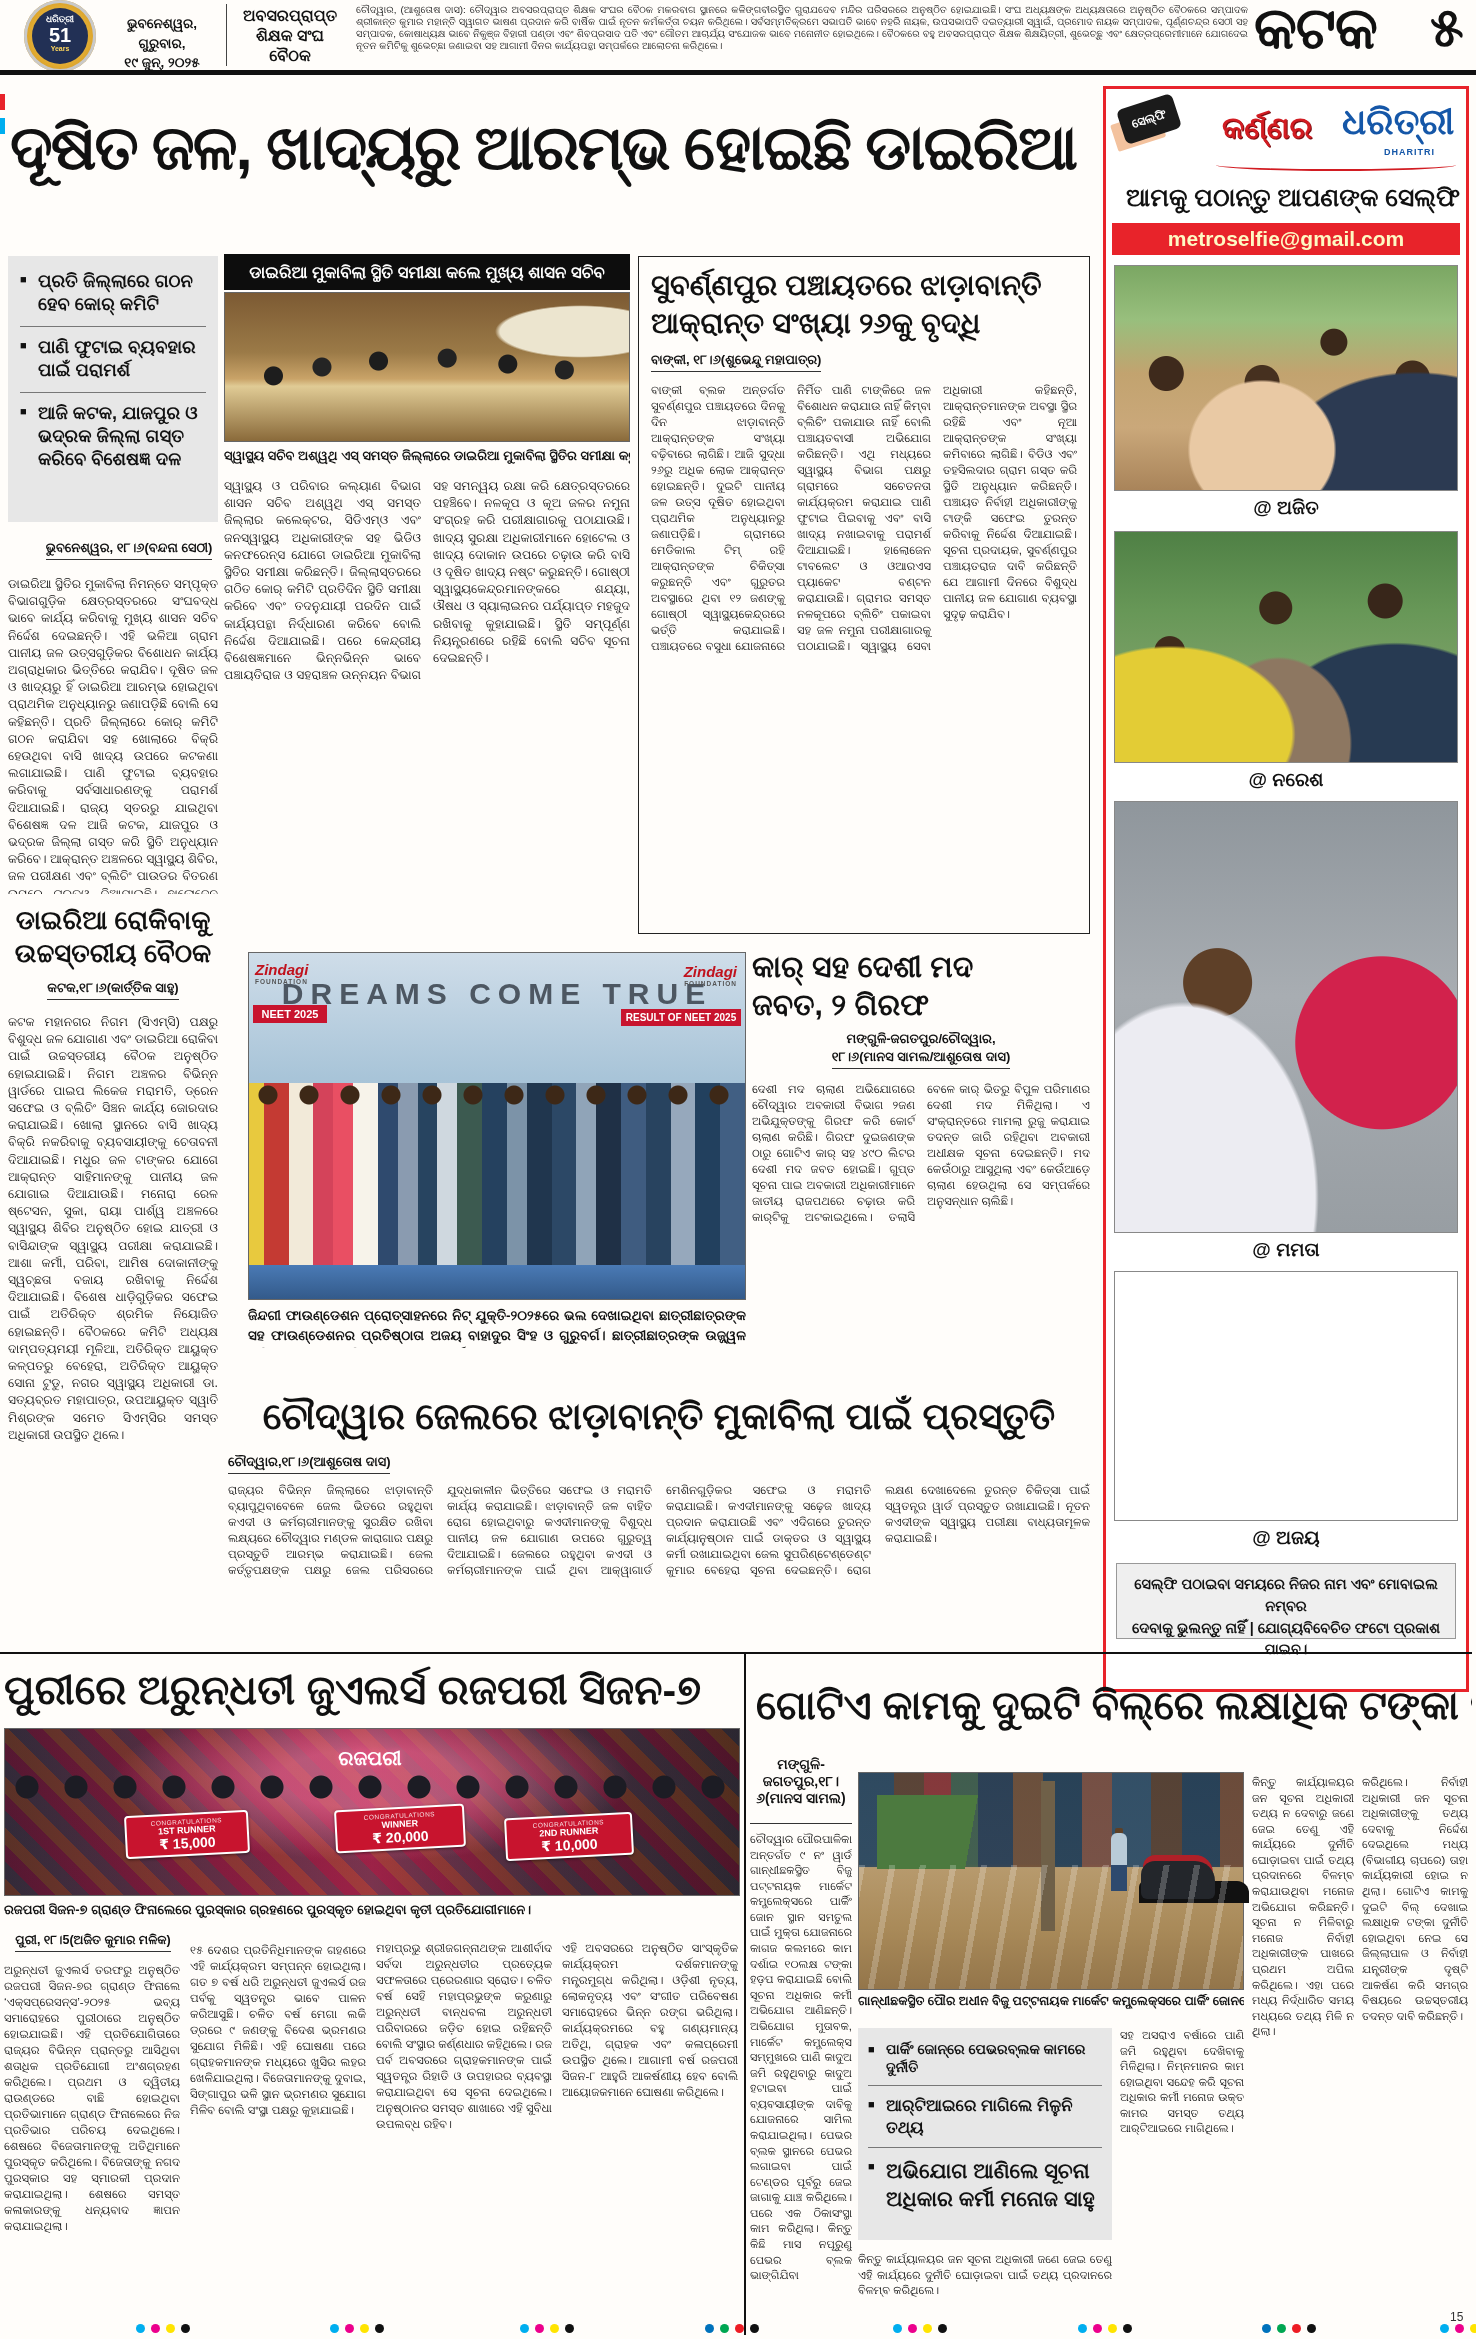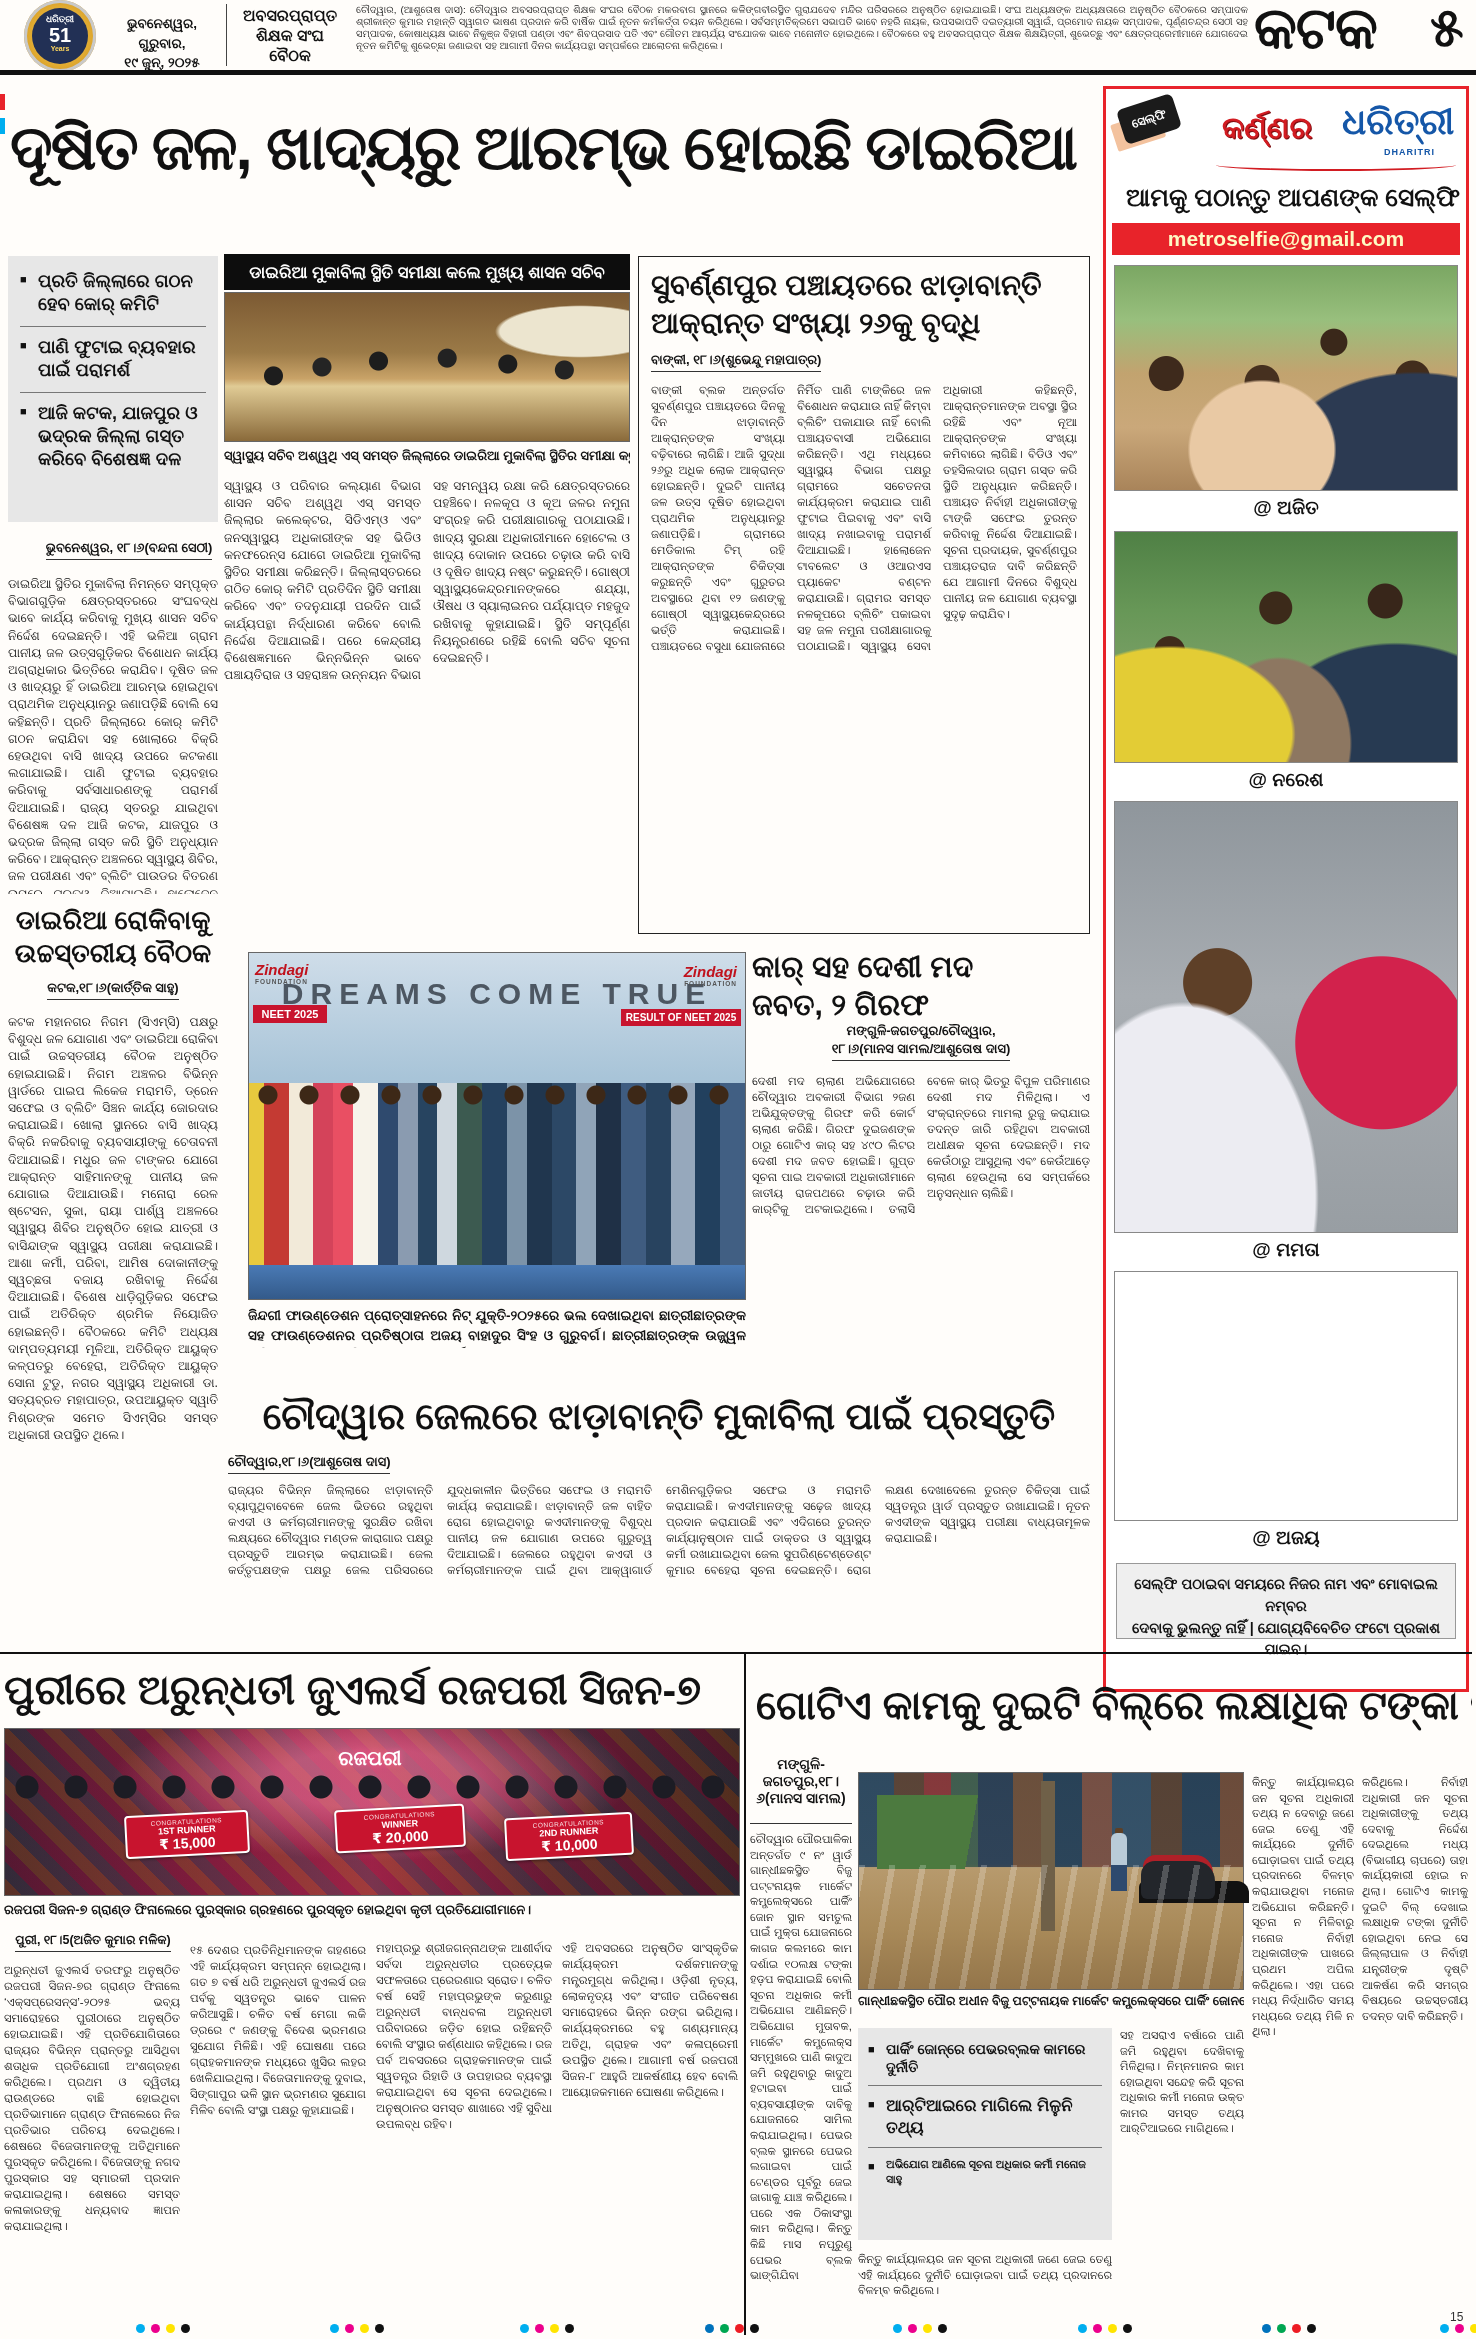--- a/index.html
+++ b/index.html
@@ -183,21 +183,21 @@
       <span class="dateline dl-underline">ବାଙ୍କୀ, ୧୮।୬(ଶୁଭେନ୍ଦୁ ମହାପାତ୍ର)</span>
     </div>
     <div class="j hid body-sm" style="height:528px;column-count:3;column-gap:12px;">ବାଙ୍କୀ ବ୍ଲକ ଅନ୍ତର୍ଗତ ସୁବର୍ଣ୍ଣପୁର ପଞ୍ଚାୟତରେ ଦିନକୁ ଦିନ ଝାଡ଼ାବାନ୍ତି ଆକ୍ରାନ୍ତଙ୍କ ସଂଖ୍ୟା ବଢ଼ିବାରେ ଲାଗିଛି। ଆଜି ସୁଦ୍ଧା ୨୬ରୁ ଅଧିକ ଲୋକ ଆକ୍ରାନ୍ତ ହୋଇଛନ୍ତି। ଦୁଇଟି ପାନୀୟ ଜଳ ଉତ୍ସ ଦୂଷିତ ହୋଇଥିବା ପ୍ରାଥମିକ ଅନୁଧ୍ୟାନରୁ ଜଣାପଡ଼ିଛି। ଗ୍ରାମରେ ମେଡିକାଲ ଟିମ୍ ରହି ଆକ୍ରାନ୍ତଙ୍କ ଚିକିତ୍ସା କରୁଛନ୍ତି ଏବଂ ଗୁରୁତର ଅବସ୍ଥାରେ ଥିବା ୧୨ ଜଣଙ୍କୁ ଗୋଷ୍ଠୀ ସ୍ୱାସ୍ଥ୍ୟକେନ୍ଦ୍ରରେ ଭର୍ତ୍ତି କରାଯାଇଛି। ପଞ୍ଚାୟତରେ ବସୁଧା ଯୋଜନାରେ ନିର୍ମିତ ପାଣି ଟାଙ୍କିରେ ଜଳ ବିଶୋଧନ କରାଯାଉ ନାହିଁ କିମ୍ବା ବ୍ଲିଚିଂ ପକାଯାଉ ନାହିଁ ବୋଲି ପଞ୍ଚାୟତବାସୀ ଅଭିଯୋଗ କରିଛନ୍ତି। ଏଥି ମଧ୍ୟରେ ସ୍ୱାସ୍ଥ୍ୟ ବିଭାଗ ପକ୍ଷରୁ ଗ୍ରାମରେ ସଚେତନତା କାର୍ଯ୍ୟକ୍ରମ କରାଯାଇ ପାଣି ଫୁଟାଇ ପିଇବାକୁ ଏବଂ ବାସି ଖାଦ୍ୟ ନଖାଇବାକୁ ପରାମର୍ଶ ଦିଆଯାଇଛି। ହାଲୋଜେନ ଟାବଲେଟ ଓ ଓଆରଏସ ପ୍ୟାକେଟ ବଣ୍ଟନ କରାଯାଉଛି। ଗ୍ରାମର ସମସ୍ତ ନଳକୂପରେ ବ୍ଲିଚିଂ ପକାଇବା ସହ ଜଳ ନମୁନା ପରୀକ୍ଷାଗାରକୁ ପଠାଯାଇଛି। ସ୍ୱାସ୍ଥ୍ୟ ସେବା ଅଧିକାରୀ କହିଛନ୍ତି, ଆକ୍ରାନ୍ତମାନଙ୍କ ଅବସ୍ଥା ସ୍ଥିର ରହିଛି ଏବଂ ନୂଆ ଆକ୍ରାନ୍ତଙ୍କ ସଂଖ୍ୟା କମିବାରେ ଲାଗିଛି। ବିଡିଓ ଏବଂ ତହସିଲଦାର ଗ୍ରାମ ଗସ୍ତ କରି ସ୍ଥିତି ଅନୁଧ୍ୟାନ କରିଛନ୍ତି। ପଞ୍ଚାୟତ ନିର୍ବାହୀ ଅଧିକାରୀଙ୍କୁ ଟାଙ୍କି ସଫେଇ ତୁରନ୍ତ କରିବାକୁ ନିର୍ଦ୍ଦେଶ ଦିଆଯାଇଛି। ସୂଚନା ପ୍ରଦାୟକ, ସୁବର୍ଣ୍ଣପୁର ପଞ୍ଚାୟତରାଜ ଦାବି କରିଛନ୍ତି ଯେ ଆଗାମୀ ଦିନରେ ବିଶୁଦ୍ଧ ପାନୀୟ ଜଳ ଯୋଗାଣ ବ୍ୟବସ୍ଥା ସୁଦୃଢ଼ କରାଯିବ।</div>
   </div>
 
   <div class="abs" style="left:752px;top:948px;width:338px;height:400px;">
     <div class="xb" style="font-size:30px;line-height:1.25;">
       <div>କାର୍ ସହ ଦେଶୀ ମଦ</div>
       <div>ଜବତ, ୨ ଗିରଫ</div>
     </div>
-    <div class="c" style="">
+    <div class="c" style="margin-top:8px;">
       <div class="dateline">ମଙ୍ଗୁଳି-ଜଗତପୁର/ଚୌଦ୍ୱାର,</div>
       <div class="dateline dl-underline">୧୮।୬(ମାନସ ସାମଲ/ଆଶୁତୋଷ ଦାସ)</div>
     </div>
     <div class="j hid body-sm" style="margin-top:12px;height:252px;column-count:2;column-gap:12px;">ଦେଶୀ ମଦ ଚାଲାଣ ଅଭିଯୋଗରେ ଚୌଦ୍ୱାର ଅବକାରୀ ବିଭାଗ ୨ଜଣ ଅଭିଯୁକ୍ତଙ୍କୁ ଗିରଫ କରି କୋର୍ଟ ଚାଲାଣ କରିଛି। ଗିରଫ ଦୁଇଜଣଙ୍କ ଠାରୁ ଗୋଟିଏ କାର୍ ସହ ୪୯୦ ଲିଟର ଦେଶୀ ମଦ ଜବତ ହୋଇଛି। ଗୁପ୍ତ ସୂଚନା ପାଇ ଅବକାରୀ ଅଧିକାରୀମାନେ ଜାତୀୟ ରାଜପଥରେ ଚଢ଼ାଉ କରି କାର୍‌ଟିକୁ ଅଟକାଇଥିଲେ। ତଲାସି ବେଳେ କାର୍ ଭିତରୁ ବିପୁଳ ପରିମାଣର ଦେଶୀ ମଦ ମିଳିଥିଲା। ଏ ସଂକ୍ରାନ୍ତରେ ମାମଲା ରୁଜୁ କରାଯାଇ ତଦନ୍ତ ଜାରି ରହିଥିବା ଅବକାରୀ ଅଧୀକ୍ଷକ ସୂଚନା ଦେଇଛନ୍ତି। ମଦ କେଉଁଠାରୁ ଆସୁଥିଲା ଏବଂ କେଉଁଆଡ଼େ ଚାଲାଣ ହେଉଥିଲା ସେ ସମ୍ପର୍କରେ ଅନୁସନ୍ଧାନ ଚାଲିଛି।</div>
   </div>
 
   <div class="abs photo" style="left:248px;top:952px;width:498px;height:348px;background:linear-gradient(180deg,#cfdde9 0%,#a8c4d8 36%,#8fb0c8 100%);">
     <div class="abs c nw" style="left:0;top:24px;width:100%;font-size:30px;font-weight:800;color:#4d5762;letter-spacing:7px;">DREAMS COME TRUE</div>
     <div class="abs" style="left:6px;top:8px;color:#c0121d;font-weight:800;font-size:15px;font-style:italic;">
       <span>Zindagi</span>
@@ -271,21 +271,21 @@
     <div class="abs" style="left:252px;top:60px;width:16px;height:58px;background:linear-gradient(180deg,#b9cbd8 0 55%,#2e4a6e 55% 100%);border-radius:6px 6px 0 0;box-shadow:0 -9px 0 -4px #5e4026;"></div>
     <div class="abs" style="right:28px;top:88px;width:74px;height:38px;background:#23262b;border-radius:14px 20px 6px 6px;box-shadow:-10px 12px 0 -8px #111,42px 12px 0 -8px #111,0 -8px 0 -2px #b02028;"></div>
     <div class="abs" style="left:0;right:0;bottom:0;height:124px;background:repeating-linear-gradient(100deg, rgba(255,255,255,.22) 0 6px, transparent 6px 30px);"></div>
   </div>
   <div class="abs caption nw hid" style="left:858px;top:1994px;width:386px;height:22px;font-size:12.5px;">ଗାନ୍ଧୀଛକସ୍ଥିତ ପୌର ଅଧୀନ ବିଜୁ ପଟ୍ଟନାୟକ ମାର୍କେଟ କମ୍ପ୍ଲେକ୍ସରେ ପାର୍କିଂ ଜୋନରେ ପାଣି ଜମିଥିବା ଦୃଶ୍ୟ।</div>
   <div class="abs graybox" style="left:858px;top:2028px;width:254px;height:212px;padding:12px 10px;">
     <div class="bullet" style="font-size:14px;">ପାର୍କିଂ ଜୋନ୍‌ରେ ପେଭରବ୍ଲକ କାମରେ ଦୁର୍ନୀତି</div>
     <div class="bullet-sep"></div>
     <div class="bullet" style="font-size:16.5px;">ଆର୍‌ଟିଆଇରେ ମାଗିଲେ ମିଳୁନି ତଥ୍ୟ</div>
     <div class="bullet-sep"></div>
-    <div class="bullet" style="font-size:11px;">ଅଭିଯୋଗ ଆଣିଲେ ସୂଚନା ଅଧିକାର କର୍ମୀ ମନୋଜ ସାହୁ</div>
+    <div class="bullet" style="font-size:21px;">ଅଭିଯୋଗ ଆଣିଲେ ସୂଚନା ଅଧିକାର କର୍ମୀ ମନୋଜ ସାହୁ</div>
   </div>
   <div class="abs j hid body-sm" style="left:1120px;top:2028px;width:124px;height:306px;font-size:11.3px;">ସହ ଅସରାଏ ବର୍ଷାରେ ପାଣି ଜମି ରହୁଥିବା ଦେଖିବାକୁ ମିଳିଥିଲା। ନିମ୍ନମାନର କାମ ହୋଇଥିବା ସନ୍ଦେହ କରି ସୂଚନା ଅଧିକାର କର୍ମୀ ମନୋଜ ଉକ୍ତ କାମର ସମସ୍ତ ତଥ୍ୟ ଆର୍‌ଟିଆଇରେ ମାଗିଥିଲେ।</div>
   <div class="abs j hid body-sm" style="left:858px;top:2252px;width:254px;height:82px;font-size:11.3px;">କିନ୍ତୁ କାର୍ଯ୍ୟାଳୟର ଜନ ସୂଚନା ଅଧିକାରୀ ଜଣେ ଜେଇ ତେଣୁ ଏହି କାର୍ଯ୍ୟରେ ଦୁର୍ନୀତି ଘୋଡ଼ାଇବା ପାଇଁ ତଥ୍ୟ ପ୍ରଦାନରେ ବିଳମ୍ବ କରିଥିଲେ।</div>
   <div class="abs j hid body-sm" style="left:1252px;top:1775px;width:102px;height:558px;font-size:11.3px;">କିନ୍ତୁ କାର୍ଯ୍ୟାଳୟର ଜନ ସୂଚନା ଅଧିକାରୀ ତଥ୍ୟ ନ ଦେବାରୁ ଜଣେ ଜେଇ ତେଣୁ ଏହି କାର୍ଯ୍ୟରେ ଦୁର୍ନୀତି ଘୋଡ଼ାଇବା ପାଇଁ ତଥ୍ୟ ପ୍ରଦାନରେ ବିଳମ୍ବ କରାଯାଉଥିବା ମନୋଜ ଅଭିଯୋଗ କରିଛନ୍ତି। ସୂଚନା ନ ମିଳିବାରୁ ମନୋଜ ନିର୍ବାହୀ ଅଧିକାରୀଙ୍କ ପାଖରେ ପ୍ରଥମ ଅପିଲ କରିଥିଲେ। ଏହା ପରେ ମଧ୍ୟ ନିର୍ଦ୍ଧାରିତ ସମୟ ମଧ୍ୟରେ ତଥ୍ୟ ମିଳି ନ ଥିଲା।</div>
   <div class="abs j hid body-sm" style="left:1362px;top:1775px;width:106px;height:558px;font-size:11.3px;">କରିଥିଲେ। ନିର୍ବାହୀ ଅଧିକାରୀ ଜନ ସୂଚନା ଅଧିକାରୀଙ୍କୁ ତଥ୍ୟ ଦେବାକୁ ନିର୍ଦ୍ଦେଶ ଦେଇଥିଲେ ମଧ୍ୟ (ବିଭାଗୀୟ ଚାପରେ) ତାହା କାର୍ଯ୍ୟକାରୀ ହୋଇ ନ ଥିଲା। ଗୋଟିଏ କାମକୁ ଦୁଇଟି ବିଲ୍ ଦେଖାଇ ଲକ୍ଷାଧିକ ଟଙ୍କା ଦୁର୍ନୀତି ହୋଇଥିବା ନେଇ ସେ ଜିଲ୍ଲାପାଳ ଓ ନିର୍ବାହୀ ଯନ୍ତ୍ରୀଙ୍କ ଦୃଷ୍ଟି ଆକର୍ଷଣ କରି ସମଗ୍ର ବିଷୟରେ ଉଚ୍ଚସ୍ତରୀୟ ତଦନ୍ତ ଦାବି କରିଛନ୍ତି।</div>
 
   <div class="abs" style="left:1450px;top:2310px;font-size:12px;color:#333;">15</div>
 
   <div class="dots" style="left:136px;">
       <div class="dot" style="background:#00aeef;"></div>

